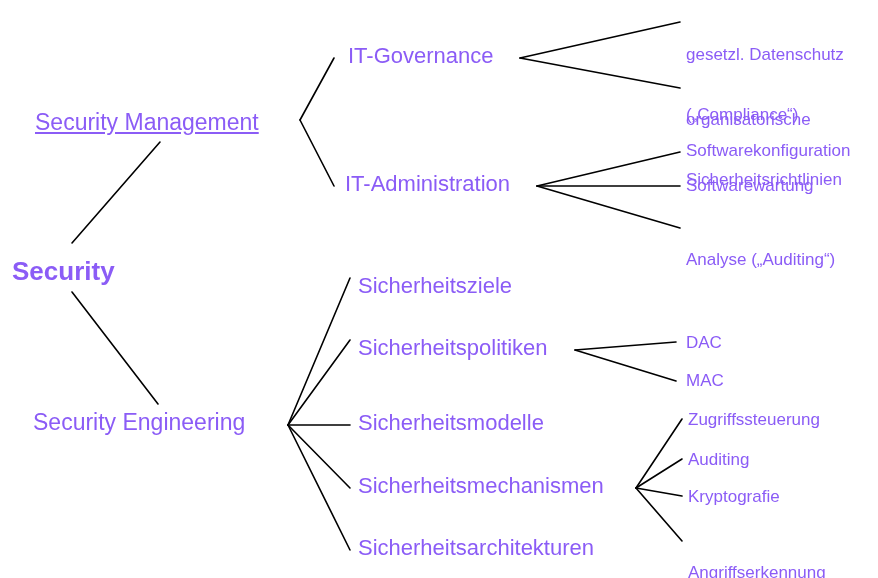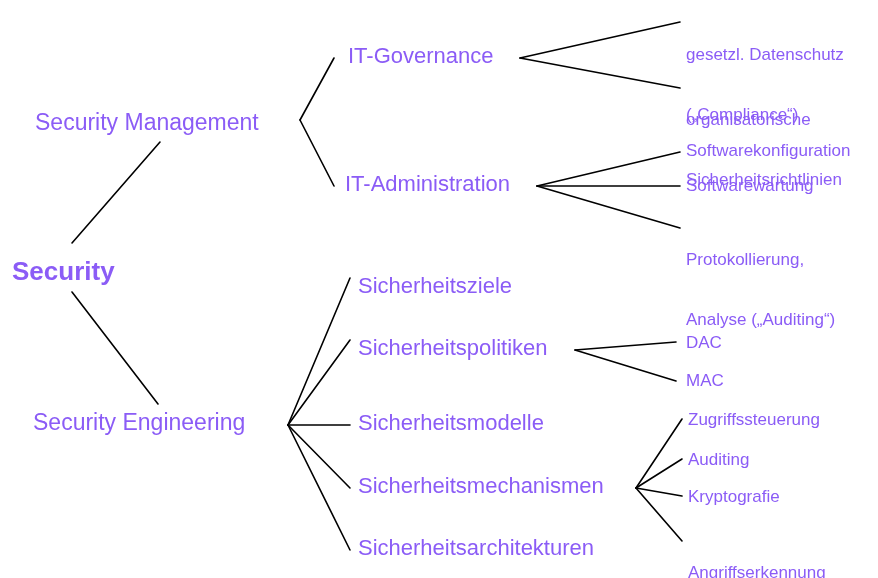--- a/index.html
+++ b/index.html
@@ -86,21 +86,21 @@
     <line class="edge" x1="575" y1="350" x2="676" y2="381"></line>
 
     <line class="edge" x1="636" y1="488" x2="682" y2="419"></line>
     <line class="edge" x1="636" y1="488" x2="682" y2="459"></line>
     <line class="edge" x1="636" y1="488" x2="682" y2="496"></line>
     <line class="edge" x1="636" y1="488" x2="682" y2="541"></line>
   </svg>
 
   <div class="node-label lvl-root" style="left:12px; top:256px;">Security</div>
 
-  <div class="node-label lvl-1" style="left:35px; top:109px;">Security Management</div>
+  <div class="node-label lvl-1" style="left:35px; top:109px;text-decoration:underline;">Security Management</div>
 
   <div class="node-label lvl-1" style="left:33px; top:409px;">Security Engineering</div>
 
   <div class="node-label lvl-2" style="left:348px; top:43px;">IT-Governance</div>
 
   <div class="node-label lvl-3" style="left:686px; top:5px;">
     <div>gesetzl. Datenschutz</div>
     <div>(„Compliance“)</div>
   </div>
 
@@ -109,21 +109,20 @@
   <div class="node-label lvl-3" style="left:686px; top:70px;">
     <div>organisatorische</div>
     <div>Sicherheitsrichtlinien</div>
   </div>
 
   <div class="node-label lvl-3" style="left:686px; top:141px;">Softwarekonfiguration</div>
 
   <div class="node-label lvl-3" style="left:686px; top:176px;">Softwarewartung</div>
 
   <div class="node-label lvl-3" style="left:686px; top:210px;">
-    <div>Protokollierung,</div>
     <div>Analyse („Auditing“)</div>
   </div>
 
   <div class="node-label lvl-2" style="left:358px; top:335px;">Sicherheitspolitiken</div>
 
   <div class="node-label lvl-2" style="left:358px; top:273px;">Sicherheitsziele</div>
 
   <div class="node-label lvl-2" style="left:358px; top:410px;">Sicherheitsmodelle</div>
 
   <div class="node-label lvl-2" style="left:358px; top:473px;">Sicherheitsmechanismen</div>

